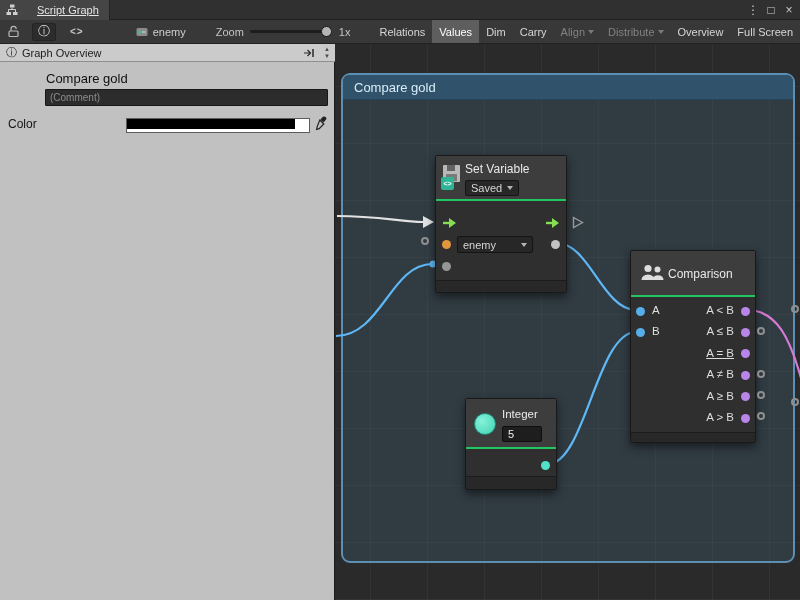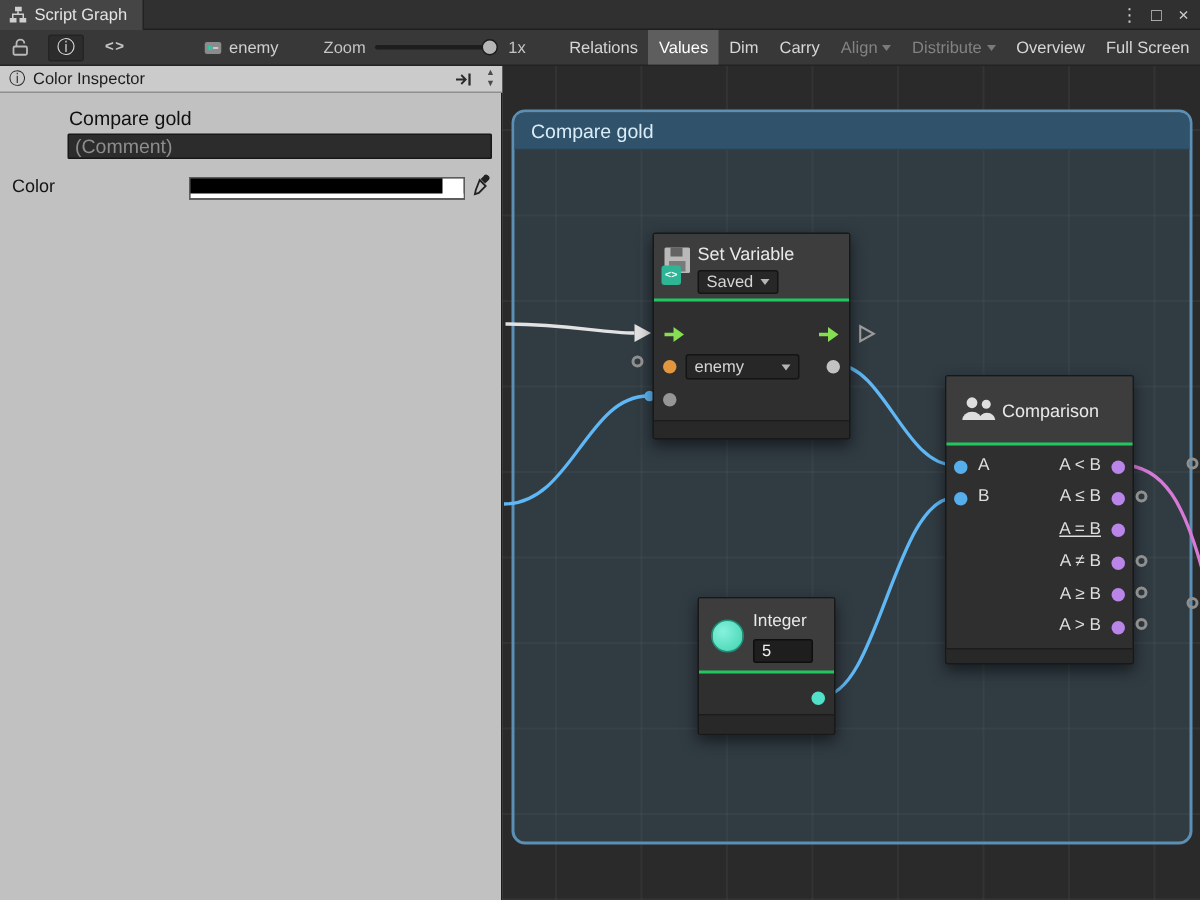--- a/index.html
+++ b/index.html
@@ -3,21 +3,21 @@
 <meta charset="utf-8">
 <style>
   html,body{margin:0;padding:0;width:800px;height:600px;overflow:hidden;
     font-family:"Liberation Sans",sans-serif;background:#262626;-webkit-font-smoothing:antialiased;}
   *{box-sizing:border-box;}
   .abs{position:absolute;}
 
   
   .titlebar{position:absolute;left:0;top:0;width:800px;height:20px;background:#303030;border-bottom:1px solid #1f1f1f;}
   .tab{position:absolute;left:0;top:0;height:20px;padding:0 10px 0 6px;background:#454545;
-    display:flex;align-items:center;gap:5px;color:#e4e4e4;font-size:11px;border-right:1px solid #222;}
+    display:flex;align-items:center;gap:19px;color:#e4e4e4;font-size:11px;border-right:1px solid #222;text-decoration:underline;}
   .winctrl{position:absolute;right:2px;top:0;height:20px;display:flex;align-items:center;color:#c9c9c9;font-size:12px;}
   .winctrl span{width:18px;text-align:center;cursor:default;}
 
   
   .toolbar{position:absolute;left:0;top:20px;width:800px;height:24px;background:#383838;
     border-bottom:1px solid #232323;display:flex;align-items:center;font-size:11px;color:#cfcfcf;}
   .tb-icon{display:inline-flex;align-items:center;justify-content:center;}
   .info-btn{margin-left:12px;background:#2c2c2c;border:1px solid #242424;border-radius:2px;
     padding:0 5px;height:18px;display:flex;align-items:center;color:#ddd;font-size:12px;}
   .code-lbl{margin-left:14px;font-weight:bold;letter-spacing:1px;color:#c6c6c6;font-size:10px;}
@@ -34,21 +34,21 @@
   .caret.dim{border-top-color:#7a7a7a;}
 
   
   .inspector{position:absolute;left:0;top:44px;width:335px;height:556px;background:#c1c1c1;border-right:1px solid #1c1c1c;}
   .insp-header{position:absolute;left:0;top:0;width:335px;height:18px;background:#cbcbcb;
     border-bottom:1px solid #8f8f8f;display:flex;align-items:center;padding:0 6px;gap:5px;color:#1d1d1d;font-size:11px;}
   .insp-scroll{position:absolute;right:1px;top:0;width:12px;height:18px;display:flex;flex-direction:column;
     align-items:center;justify-content:center;font-size:6px;color:#4a4a4a;line-height:7px;}
   .insp-title{position:absolute;left:46px;top:27px;font-size:13px;color:#101010;}
   .comment-field{position:absolute;left:45px;top:45px;width:283px;height:17px;background:#2c2c2c;
-    border:1px solid #171717;color:#8d8d8d;font-size:13px;padding:0 4px;border-radius:1px;font-family:"Liberation Sans",sans-serif;}
+    border:1px solid #171717;color:#8d8d8d;font-size:10px;padding:0 4px;border-radius:1px;font-family:"Liberation Sans",sans-serif;}
   .comment-field::placeholder{color:#8d8d8d;}
   .color-lbl{position:absolute;left:8px;top:73px;font-size:12px;color:#141414;}
   .swatch{position:absolute;left:126px;top:74px;width:184px;height:15px;background:#000;border:1px solid #5c5c5c;}
   .swatch .alpha{position:absolute;left:0;bottom:0;width:100%;height:3px;background:#fff;}
   .swatch .tail{position:absolute;right:0;top:0;width:14px;height:100%;background:#fff;}
 
   
   .graph{position:absolute;left:335px;top:44px;width:465px;height:556px;overflow:hidden;background-color:#2a2a2a;
     background-image:linear-gradient(rgba(255,255,255,0.045) 1px,transparent 1px),
       linear-gradient(90deg,rgba(255,255,255,0.045) 1px,transparent 1px);
@@ -157,21 +157,21 @@
       </span>
     <span class="tb-btn">
         <span>Full Screen</span>
       </span>
   </span>
 </div>
 
 <div class="inspector">
   <div class="insp-header">
     <span>ⓘ</span>
-    <span>Color Inspector</span>
+    <span>Graph Overview</span>
     <span style="margin-left:auto;margin-right:14px;display:inline-flex;align-items:center;">
       <svg width="12" height="10" viewBox="0 0 12 10">
         <path d="M1 5 h6 M4.5 2 L7.5 5 L4.5 8" stroke="#2a2a2a" stroke-width="1.2" fill="none"></path>
         <line x1="10" y1="1" x2="10" y2="9" stroke="#2a2a2a" stroke-width="1.5"></line>
       </svg>
     </span>
   </div>
   <div class="insp-scroll">
     <span>▲</span>
     <span>▼</span>

